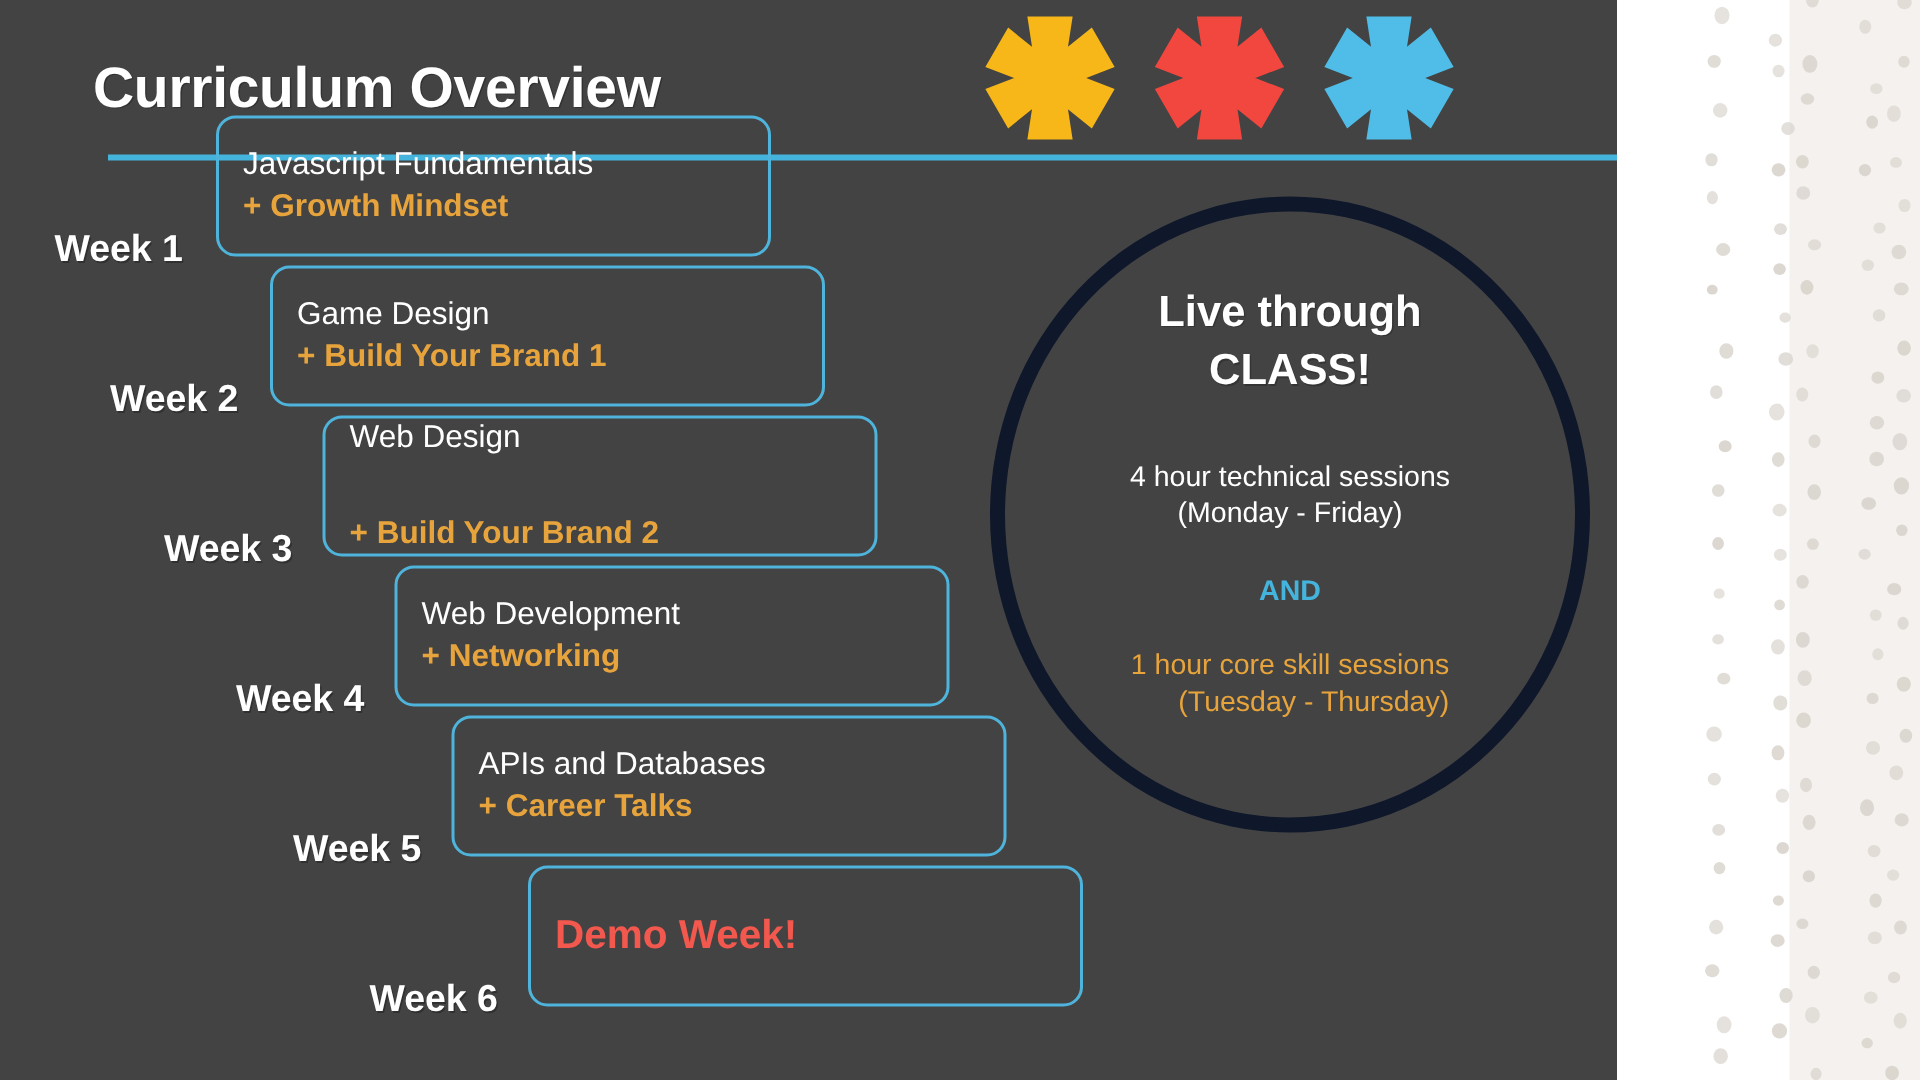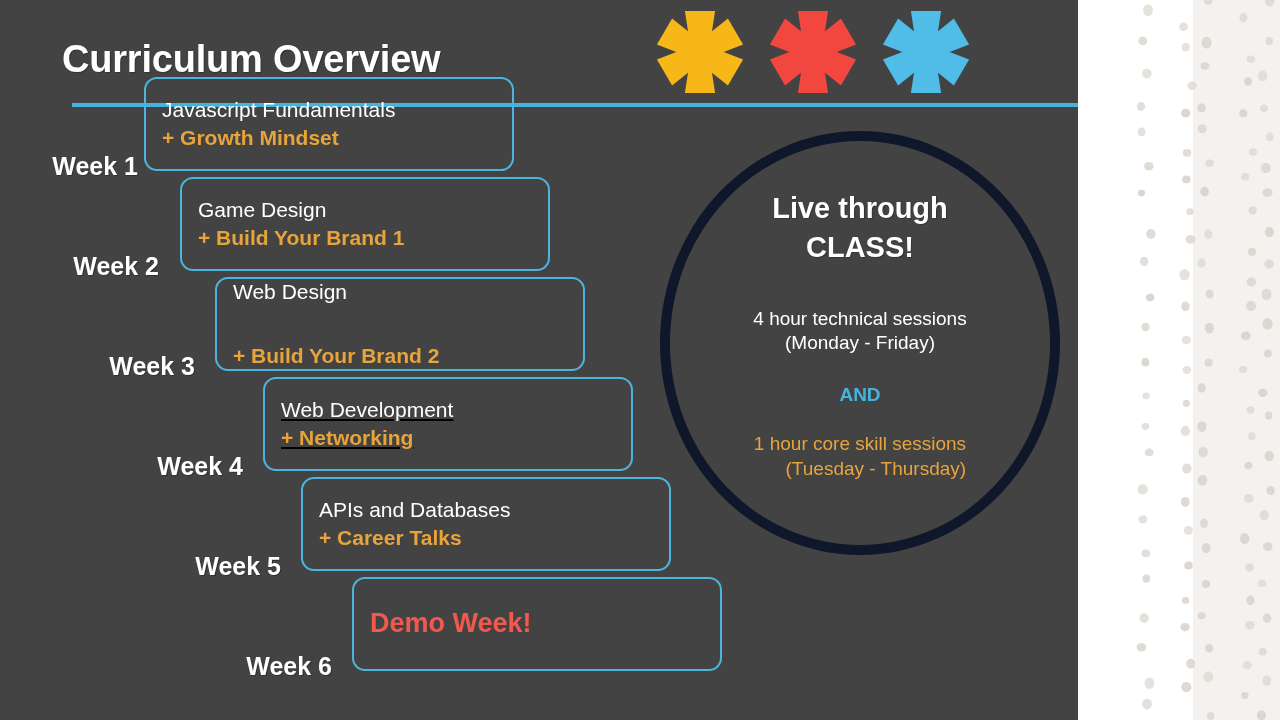--- a/index.html
+++ b/index.html
@@ -253,21 +253,21 @@
             <path d="M169.8,44.0 L176.1,3.0 L145.9,3.0 L152.2,44.0 Z M165.4,51.6 L204.1,36.6 L188.9,10.4 L156.6,36.4 Z M156.6,51.6 L188.9,77.6 L204.1,51.4 L165.4,36.4 Z M152.2,44.0 L145.9,85.0 L176.1,85.0 L169.8,44.0 Z M156.6,36.4 L117.9,51.4 L133.1,77.6 L165.4,51.6 Z M165.4,36.4 L133.1,10.4 L117.9,36.6 L156.6,51.6 Z " fill="#f2473f"></path>
           </g>
         <g id="ast-slot-2">
             <path d="M282.8,44.0 L289.1,3.0 L258.9,3.0 L265.2,44.0 Z M278.4,51.6 L317.1,36.6 L301.9,10.4 L269.6,36.4 Z M269.6,51.6 L301.9,77.6 L317.1,51.4 L278.4,36.4 Z M265.2,44.0 L258.9,85.0 L289.1,85.0 L282.8,44.0 Z M269.6,36.4 L230.9,51.4 L246.1,77.6 L278.4,51.6 Z M278.4,36.4 L246.1,10.4 L230.9,36.6 L269.6,51.6 Z " fill="#4fbde8"></path>
           </g>
       </svg>
     </div>
 
     <div id="weeks-container">
         <div class="week-row" style="top: 124px; left: 0px;">
-          <div class="week-label" style="position: absolute; left: 0px; width: 122px; top: 28px; margin-left: 16px;">Week 1</div>
+          <div class="week-label" style="position: absolute; left: 0px; width: 122px; top: 28px;">Week 1</div>
           <div class="week-box" style="position: absolute; left: 144px; width: 370px;">
             <div class="week-main">Javascript Fundamentals</div>
             <div class="week-sub" style="color: rgb(231, 164, 60);">+ Growth Mindset</div>
           </div>
         </div>
         <div class="week-row" style="top: 224px; left: 0px;">
           <div class="week-label" style="position: absolute; left: 0px; width: 159px; top: 28px;">Week 2</div>
           <div class="week-box" style="position: absolute; left: 180px; width: 370px;">
             <div class="week-main">Game Design</div>
             <div class="week-sub" style="color: rgb(231, 164, 60);">+ Build Your Brand 1</div>
@@ -275,21 +275,21 @@
         </div>
         <div class="week-row" style="top: 324px; left: 0px;">
           <div class="week-label" style="position: absolute; left: 0px; width: 195px; top: 28px;">Week 3</div>
           <div class="week-box" style="position: absolute; left: 215px; width: 370px; gap: 36px;">
             <div class="week-main">Web Design</div>
             <div class="week-sub" style="color: rgb(231, 164, 60);">+ Build Your Brand 2</div>
           </div>
         </div>
         <div class="week-row" style="top: 424px; left: 0px;">
           <div class="week-label" style="position: absolute; left: 0px; width: 243px; top: 28px;">Week 4</div>
-          <div class="week-box" style="position: absolute; left: 263px; width: 370px; text-decoration: underline;">
+          <div class="week-box" style="position: absolute; left: 263px; width: 370px;">
             <div class="week-main">Web Development</div>
             <div class="week-sub" style="color: rgb(231, 164, 60);">+ Networking</div>
           </div>
         </div>
         <div class="week-row" style="top: 524px; left: 0px;">
           <div class="week-label" style="position: absolute; left: 0px; width: 281px; top: 28px;">Week 5</div>
           <div class="week-box" style="position: absolute; left: 301px; width: 370px;">
             <div class="week-main">APIs and Databases</div>
             <div class="week-sub" style="color: rgb(231, 164, 60);">+ Career Talks</div>
           </div>

